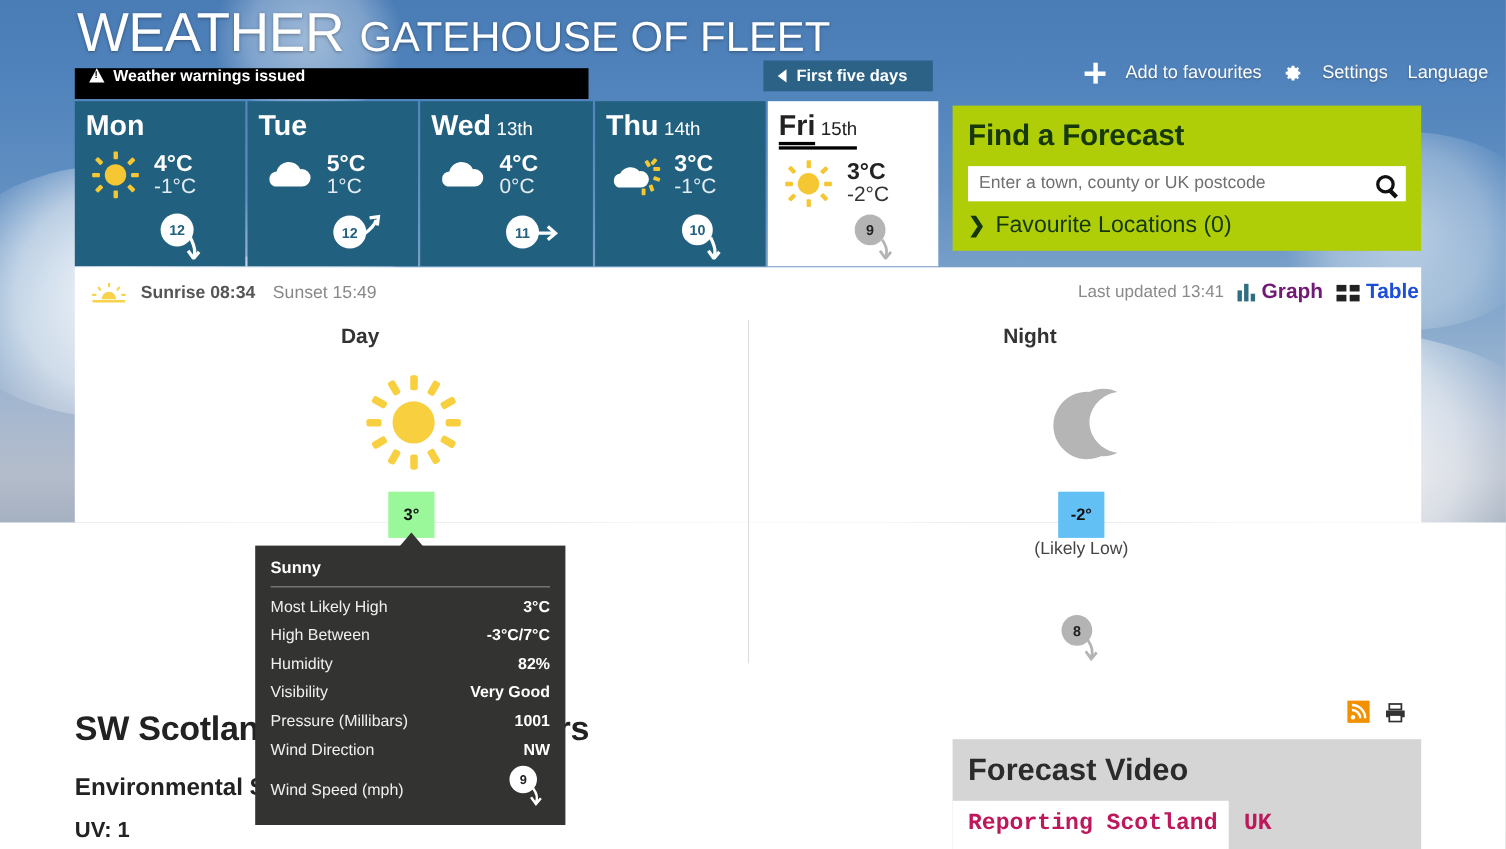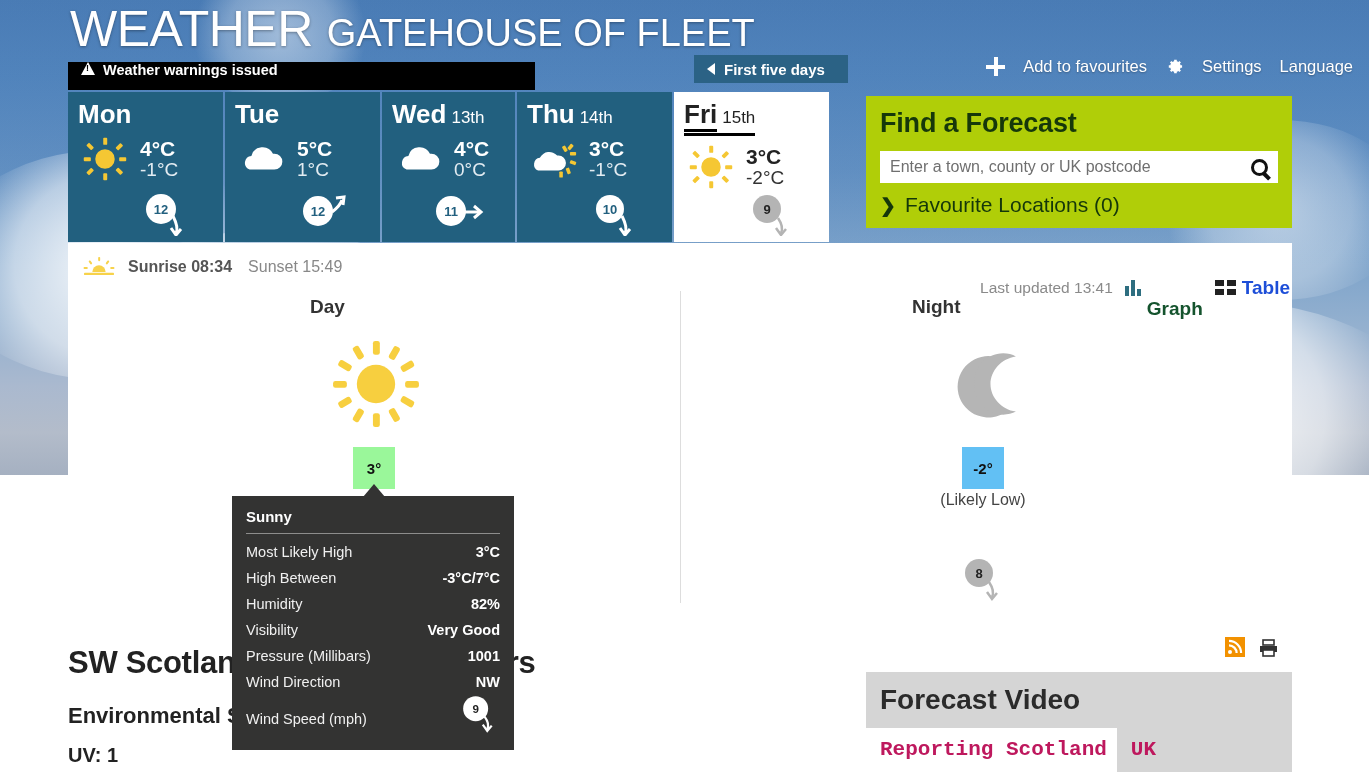--- a/index.html
+++ b/index.html
@@ -89,21 +89,21 @@
     border-right:8px solid #fff;
   }
 
   
   .tabs { position: absolute; left: 68px; top: 92px; display: flex; }
   .tab {
     width: 155px; height: 150px; background: #22607f;
     margin-right: 2px; position: relative; cursor: pointer;
     color: #fff; padding: 9px 0 0 10px;
   }
-  .tab.tab-wed { width: 133px; }
+  .tab.tab-wed { width: 157px; }
   .tab.active { background: #fff; color: #222; margin-right: 0; }
   .tab-day { font-size: 26px; font-weight: bold; line-height: 1.05; }
   .tab-date { font-size: 17px; font-weight: normal; margin-left: 5px; }
   .tab.active .tab-day { border-bottom: 3px solid #000; display:inline-block; padding-bottom:1px;}
   .tab-mid { display: flex; align-items: center; margin-top: 8px; }
   .tab-temps { margin-left: 8px; }
   .t-hi { font-size: 21px; font-weight: bold; line-height: 1.05; }
   .t-lo { font-size: 19px; font-weight: normal; color: #e3ecf2; line-height: 1.1; }
   .tab.active .t-lo { color: #333; }
   .wind-wrap { position: absolute; right: 22px; bottom: 6px; width: 60px; height: 44px; }
@@ -156,21 +156,21 @@
   .sunrise-icon { width: 34px; height: 20px; position: relative; flex: none; }
   .sun-txt { font-size: 16px; font-weight: bold; color: #555; margin-left: 12px; }
   .sunset-txt { font-size: 16px; color: #888; margin-left: 16px; }
   .update-grp {
     position: absolute; right: 2px; top: 12px;
     display: flex; align-items: center; gap: 12px;
   }
   .last-upd { font-size: 15.5px; color: #8a8a8a; }
   .gt { display: flex; align-items: center; gap: 6px; cursor: pointer; }
   .gt .lbl { font-size: 19px; font-weight: bold; }
-  .gt.graph .lbl { color: #14532d; margin-top: 43px; }
+  .gt.graph .lbl { color: #701a75; }
   .gt.table .lbl { color: #1d4ed8; }
   .bars { display: flex; align-items: flex-end; gap: 2px; height: 16px; }
   .bars i { display:block; width: 4px; background: #2e6e80; }
   .grid-ico { display: grid; grid-template-columns: 9px 9px; grid-template-rows: 6px 6px; gap: 3px; }
   .grid-ico i { background: #222; display:block; }
 
   .dn-split {
     position: absolute; left: 612px; top: 48px; width: 1px; height: 312px; background: #ddd;
   }
   .col-head {

